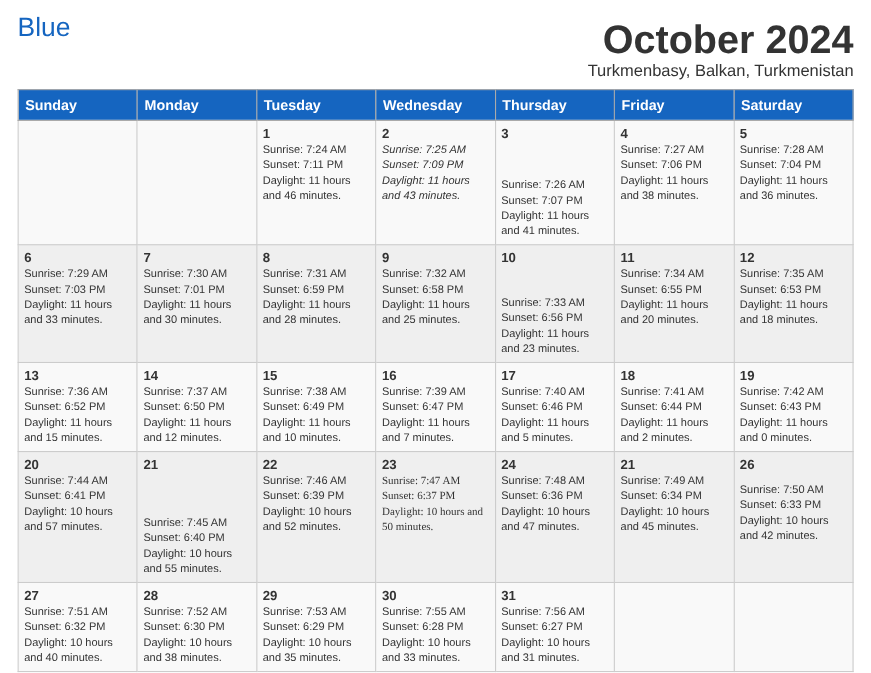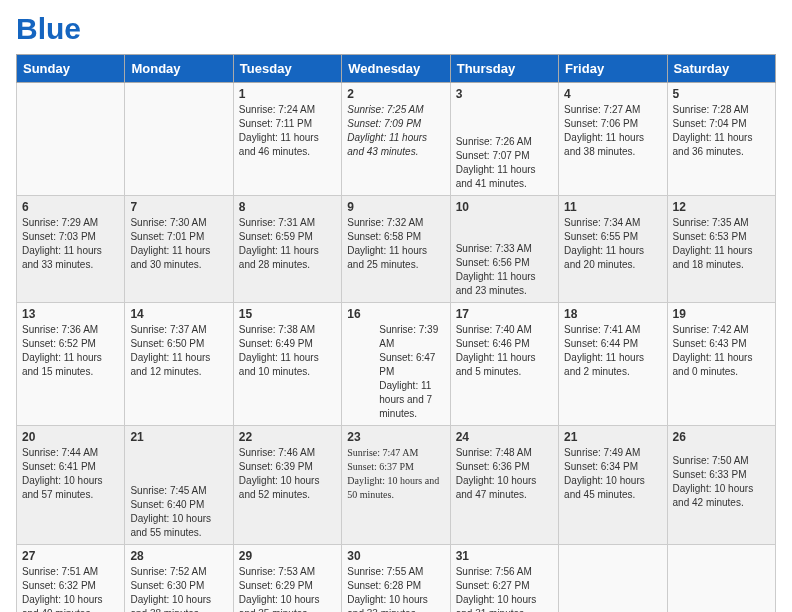--- a/index.html
+++ b/index.html
@@ -80,21 +80,25 @@
     }
     .empty-cell {
       background: #f9f9f9 !important;
     }
   </style>
 </head>
 <body>
 
 <div class="header">
   <div class="logo">
-    <div style="font-size:30px;font-weight:bold;color:#1565c0;margin-top:-4px;">Blue</div>
+    <div style="font-size:24px;font-weight:normal;color:#1565c0;margin-top:-4px;">Blue</div>
+  </div>
+  <div class="title-block">
+    <div class="month-title">October 2024</div>
+    <div class="subtitle">Turkmenbasy, Balkan, Turkmenistan</div>
   </div>
 </div>
 
 <table>
   <thead>
     <tr>
     <th>Sunday</th>
         <th>Monday</th>
         <th>Tuesday</th>
         <th>Wednesday</th>
@@ -196,21 +200,21 @@
 Daylight: 11 hours and 12 minutes.</div>
         </td>
         <td>
           <span class="day-num">15</span>
           <div class="day-info" style="white-space: pre-line;">Sunrise: 7:38 AM
 Sunset: 6:49 PM
 Daylight: 11 hours and 10 minutes.</div>
         </td>
         <td>
           <span class="day-num">16</span>
-          <div class="day-info" style="white-space: pre-line; margin-left: 32px;">Sunrise: 7:39 AM
+          <div class="day-info" style="white-space: pre-line;">Sunrise: 7:39 AM
 Sunset: 6:47 PM
 Daylight: 11 hours and 7 minutes.</div>
         </td>
         <td>
           <span class="day-num">17</span>
           <div class="day-info" style="white-space: pre-line;">Sunrise: 7:40 AM
 Sunset: 6:46 PM
 Daylight: 11 hours and 5 minutes.</div>
         </td>
         <td>

